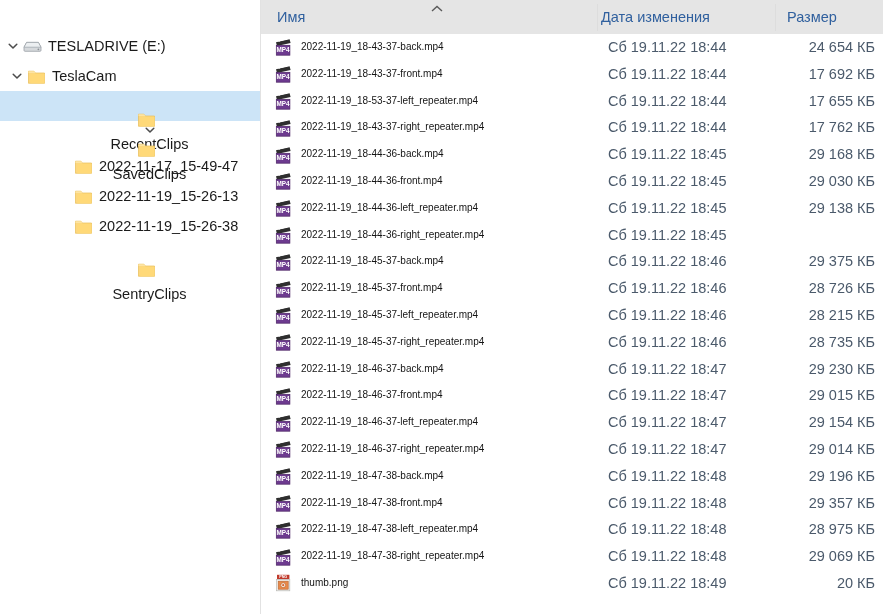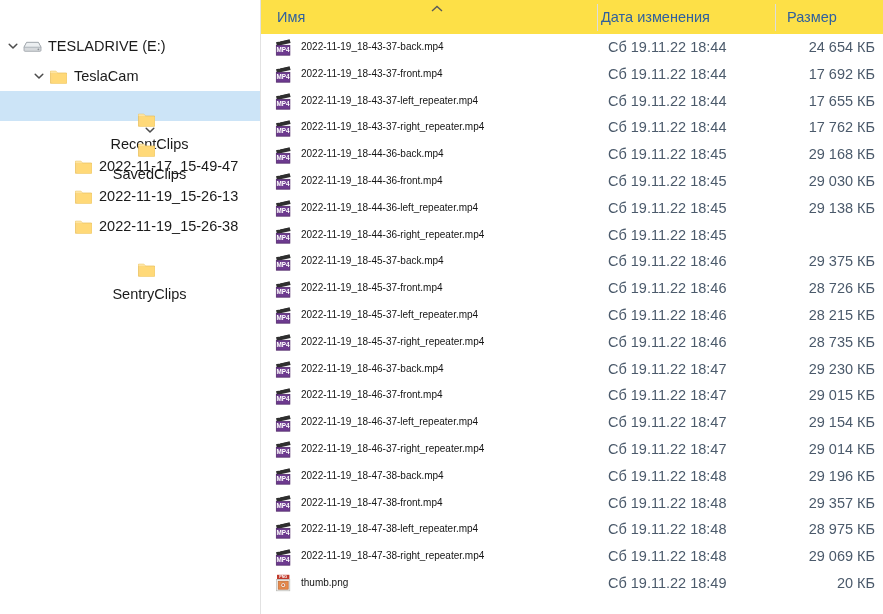--- a/index.html
+++ b/index.html
@@ -56,36 +56,36 @@
     flex: 0 0 20px;
     display: flex;
     align-items: center;
     justify-content: center;
     margin-right: 6px;
   }
   .tree-label { line-height: 30px; }
 
   
   .d0 { padding-left: 4px; margin-top: 7px; }
-  .d1 { padding-left: 30px; }
+  .d1 { padding-left: 8px; }
   .d2 { padding-left: 38px; flex-direction: column; }
   .d3 { padding-left: 55px; }
 
   
   #list-pane {
     position: relative;
     width: 622px;
     height: 614px;
     flex: 0 0 622px;
     background: #ffffff;
   }
   #list-header {
     position: relative;
     height: 34px;
-    background: #fde047;
+    background: #e5e5e5;
   }
   .hdr-cell {
     position: absolute;
     top: 0;
     height: 34px;
     line-height: 34px;
     font-size: 14.5px;
     color: #30609e;
     white-space: nowrap;
     cursor: default;
@@ -332,21 +332,21 @@
                 <g>
                   <path d="M1 4.2 L14.6 1.2 L15.6 5.0 L2 8.0 z" fill="#2e2e2e"></path>
                   <path d="M3.3 3.7 L4.5 2.0 L6.0 1.7 L4.8 3.4 z" fill="#ffffff"></path>
                   <path d="M6.8 2.9 L8.0 1.2 L9.5 0.9 L8.3 2.6 z" fill="#ffffff"></path>
                   <path d="M10.3 2.1 L11.5 0.5 L13.0 0.2 L11.8 1.9 z" fill="#ffffff"></path>
                   <rect x="1.3" y="7.3" width="13.6" height="9.9" fill="#6d3a8f"></rect>
                   <rect x="1.3" y="7.3" width="13.6" height="9.9" fill="none" stroke="#4b2463" stroke-width="0.7"></rect>
                   <text x="8.1" y="14.4" font-family="Liberation Sans, sans-serif" font-size="6.4" font-weight="bold" fill="#ffffff" text-anchor="middle">MP4</text>
                 </g>
               </svg></span>
-            <span class="name-text">2022-11-19_18-43-37-left_repeater.mp4</span>
+            <span class="name-text">2022-11-19_18-53-37-left_repeater.mp4</span>
           </div>
           <div class="cell-date">Сб 19.11.22 18:44</div>
           <div class="cell-size">17 655 КБ</div>
         </div>
         <div class="row">
           <div class="cell-name">
             <span class="file-icon"><svg width="18" height="18" viewBox="0 0 18 18">
                 <g>
                   <path d="M1 4.2 L14.6 1.2 L15.6 5.0 L2 8.0 z" fill="#2e2e2e"></path>
                   <path d="M3.3 3.7 L4.5 2.0 L6.0 1.7 L4.8 3.4 z" fill="#ffffff"></path>

